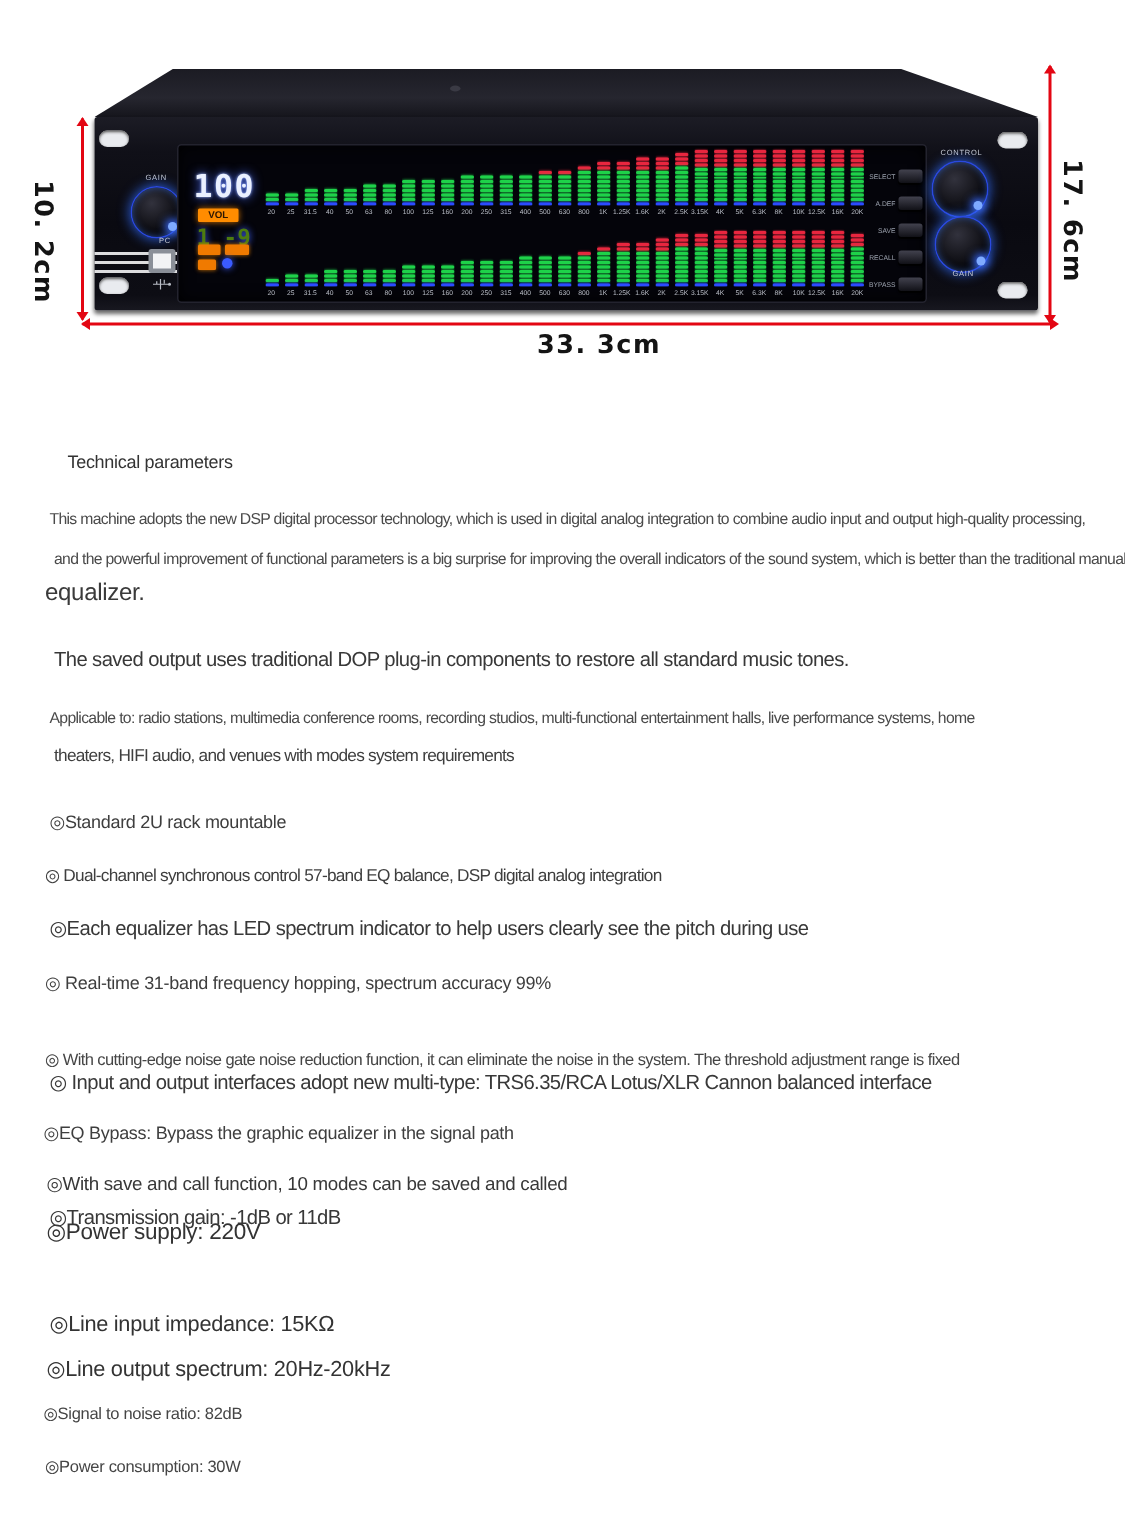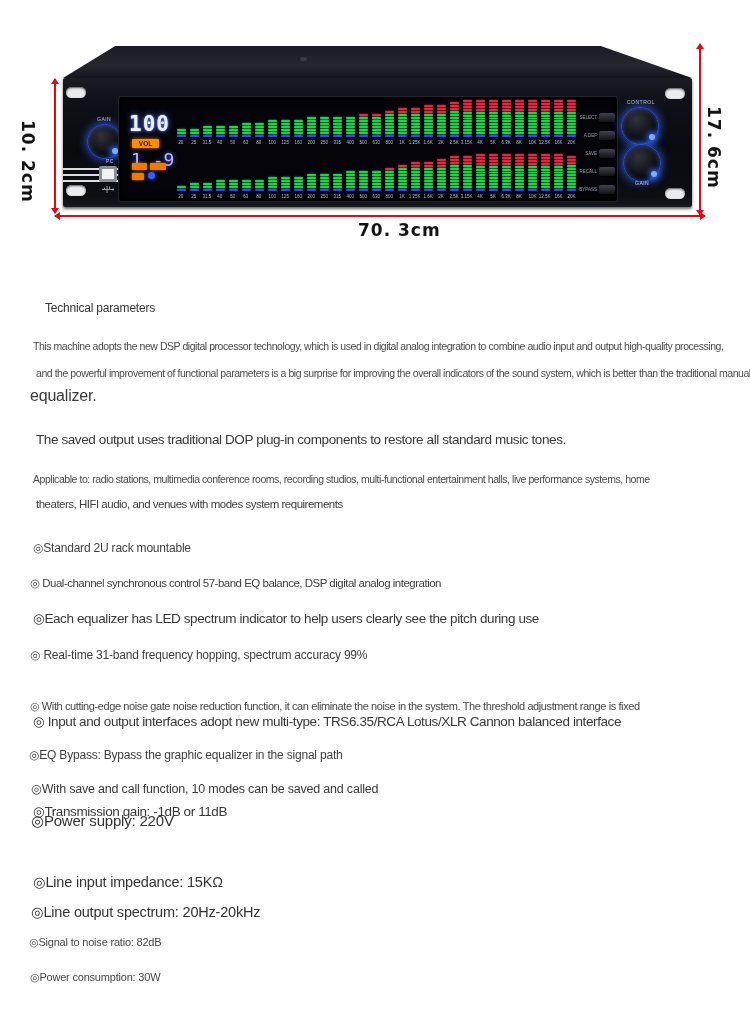--- a/index.html
+++ b/index.html
@@ -35,21 +35,21 @@
   
   .display{position:absolute;left:55px;top:18px;width:498px;height:104px;background:#04040a;
     border:1px solid #23232e;border-radius:3px;box-shadow:inset 0 0 10px #000;}
   .vol-value{position:absolute;left:10px;top:15px;font-family:"DejaVu Sans Mono",monospace;
     font-weight:bold;font-size:21px;color:#eaf0ff;letter-spacing:1px;
     text-shadow:0 0 7px #4a6cff,0 0 2px #cfe0ff;}
   .vol-badge{position:absolute;left:13px;top:42px;width:27px;height:9px;background:#ff8c00;
     color:#2e1700;font-size:6.5px;font-weight:bold;text-align:center;line-height:9px;border-radius:1px;
     box-shadow:0 0 4px rgba(255,140,0,.8);}
   .preset{position:absolute;left:12px;top:52px;font-family:"DejaVu Sans Mono",monospace;
-    font-weight:normal;font-size:18px;color:#c4b5fd;text-shadow:0 0 5px #3f62ff;}
+    font-weight:bold;font-size:15px;color:#4d7c0f;text-shadow:0 0 5px #3f62ff;}
   .chip{position:absolute;height:7px;background:#f07a00;border-radius:1px;box-shadow:0 0 3px rgba(255,140,0,.8);}
   .chip1{left:13px;top:66px;width:15px}.chip2{left:31px;top:66px;width:16px}.chip3{left:13px;top:76px;width:12px}
   .blue-dot{position:absolute;left:29px;top:75px;width:7px;height:7px;border-radius:50%;
     background:#3a5bff;box-shadow:0 0 5px #3a5bff;}
   
   .spec-row{position:absolute;left:57px;width:400px;display:flex;justify-content:space-between;}
   #spec-upper{top:2px;}
   #spec-lower{top:56px;}
   .spec-col{width:10px;display:flex;flex-direction:column;align-items:center;}
   .bars{height:38px;display:flex;flex-direction:column-reverse;overflow:hidden;}
@@ -1004,21 +1004,21 @@
     <i class="arr a-dn" style="left:51px;top:208px;"></i>
     <div class="dim-v" id="dim-right"></div>
     <i class="arr a-up" style="left:696px;top:39px;"></i>
     <i class="arr a-dn" style="left:696px;top:210px;"></i>
     <div class="dim-h"></div>
     <i class="arr a-lf" style="left:50px;top:212px;"></i>
     <i class="arr a-rt" style="left:700px;top:212px;"></i>
 
     <span class="dim-label-v" id="lbl-left">10. 2cm</span>
     <span class="dim-label-v" id="lbl-right">17. 6cm</span>
-    <span id="lbl-bottom">70. 3cm</span>
+    <span id="lbl-bottom">33. 3cm</span>
   </div>
 
   <div>
     <div class="line t-12" style="left:45px;top:301px;color:#333;">Technical parameters</div>
     <div class="line long" style="left:33px;top:340px;">This machine adopts the new DSP digital processor technology, which is used in digital analog integration to combine audio input and output high-quality processing,</div>
     <div class="line long" style="left:36px;top:367px;">and the powerful improvement of functional parameters is a big surprise for improving the overall indicators of the sound system, which is better than the traditional manual</div>
     <div class="line t-16" style="left:30px;top:387px;">equalizer.</div>
     <div class="line t-13" style="left:36px;top:432px;">The saved output uses traditional DOP plug-in components to restore all standard music tones.</div>
     <div class="line long" style="left:33px;top:473px;">Applicable to: radio stations, multimedia conference rooms, recording studios, multi-functional entertainment halls, live performance systems, home</div>
     <div class="line t-115" style="left:36px;top:498px;">theaters, HIFI audio, and venues with modes system requirements</div>

